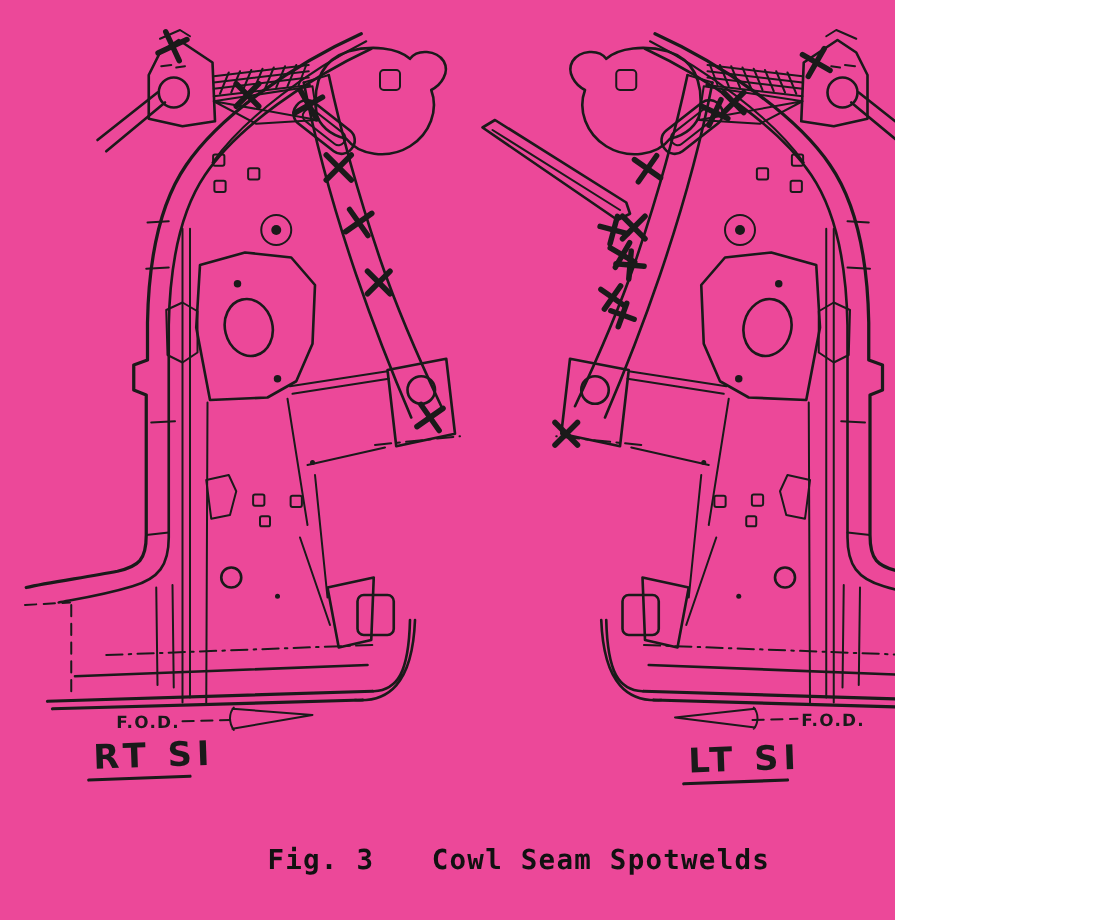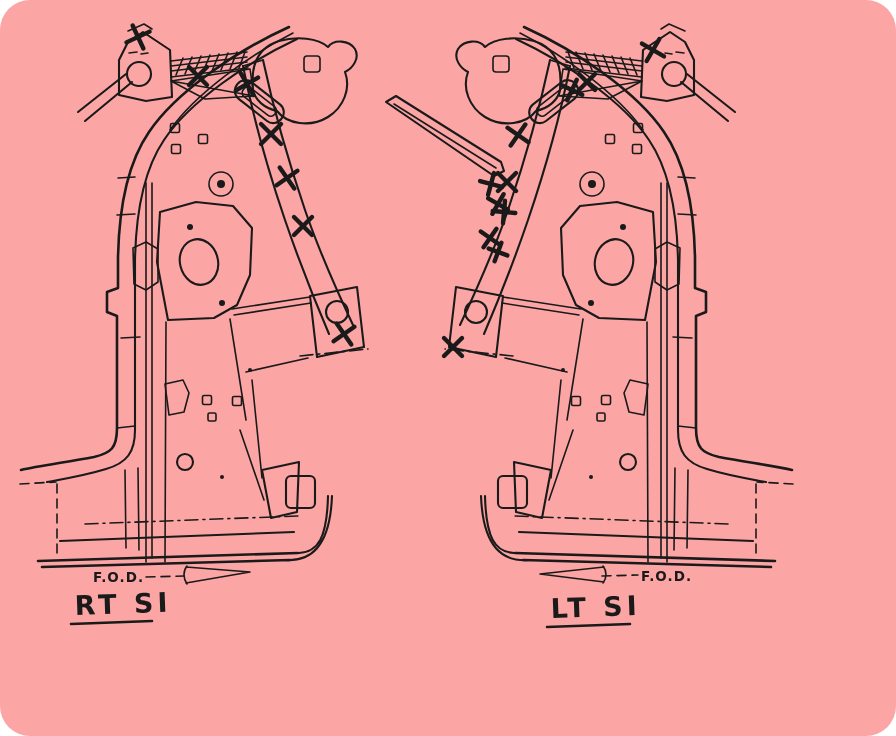--- a/index.html
+++ b/index.html
@@ -1,17 +1,17 @@
 <!DOCTYPE html>
 <html style="--ink: #1a1a1a;"><head>
 <meta charset="utf-8">
 <style>
   html,body{margin:0;padding:0;background:#fff;}
   body{width:896px;height:736px;font-family:"Liberation Sans",sans-serif;}
-  .page{position:relative;width:896px;height:736px;background:#fca5a5;overflow:hidden;border-radius:30px;}
+  .page{position:relative;width:716px;height:736px;background:#ec4899;overflow:hidden;}
   svg{position:absolute;left:0;top:0;}
   :root{--ink:#1a1a1a;}
   .ink{stroke:var(--ink);fill:none;stroke-width:2.1;stroke-linecap:round;stroke-linejoin:round;}
   .thick{stroke-width:2.6;}
   .thin{stroke-width:1.6;}
   .dash{stroke-dasharray:9 6;}
   .dashdot{stroke-dasharray:13 5 2 5;}
   .fill-ink{fill:var(--ink);stroke:none;}
   .viewlabel{font-family:"DejaVu Sans",sans-serif;font-size:27px;font-weight:700;letter-spacing:4px;fill:var(--ink);}
   .fod{font-family:"DejaVu Sans",sans-serif;font-size:13.5px;font-weight:700;letter-spacing:1px;fill:var(--ink);}
@@ -183,13 +183,17 @@
     <path class="ink thin dash" d="M602,576 L638,575"></path>
     <text class="fod" x="641" y="581">F.O.D.</text>
 
     <text class="viewlabel" x="75" y="615" transform="rotate(-2 75 615)">RT SI</text>
     <line class="ink thick" x1="71" y1="624" x2="152" y2="621"></line>
 
     <text class="viewlabel" x="551" y="618" transform="rotate(-2 551 618)">LT SI</text>
     <line class="ink thick" x1="547" y1="627" x2="630" y2="624"></line>
   </svg>
 
+  <div class="caption">
+    <span>Fig. 3</span>
+    <span>Cowl Seam Spotwelds</span>
+  </div>
 </div>
 
 </body></html>

